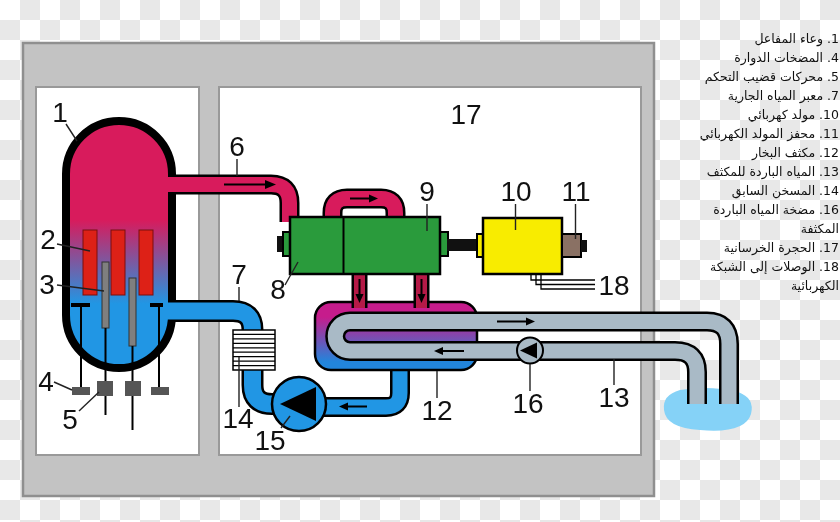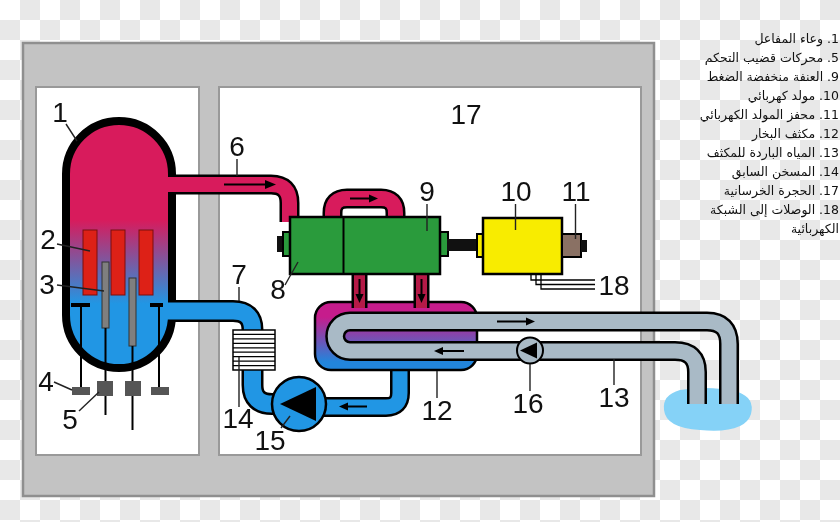--- a/index.html
+++ b/index.html
@@ -209,24 +209,26 @@
     <text x="238" y="428">14</text>
     <text x="270" y="450">15</text>
     <text x="528" y="413">16</text>
     <text x="466" y="124">17</text>
     <text x="614" y="295">18</text>
   </g>
 </svg>
 
 <div class="legend">
   <div class="legend-item">1. وعاء المفاعل</div>
+  <div class="legend-item">4. المضخات الدوارة</div>
   <div class="legend-item">5. محركات قضيب التحكم</div>
-  <div class="legend-item">9. العنفة منخفضة الضغط</div>
+  <div class="legend-item">7. معبر المياه الجارية</div>
   <div class="legend-item">10. مولد كهربائي</div>
   <div class="legend-item">11. محفز المولد الكهربائي</div>
   <div class="legend-item">12. مكثف البخار</div>
   <div class="legend-item">13. المياه الباردة للمكثف</div>
   <div class="legend-item">14. المسخن السابق</div>
+  <div class="legend-item">16. مضخة المياه الباردة المكثفة</div>
   <div class="legend-item">17. الحجرة الخرسانية</div>
   <div class="legend-item">18. الوصلات إلى الشبكة الكهربائية</div>
 </div>
 
 </div>
 
 </body></html>

